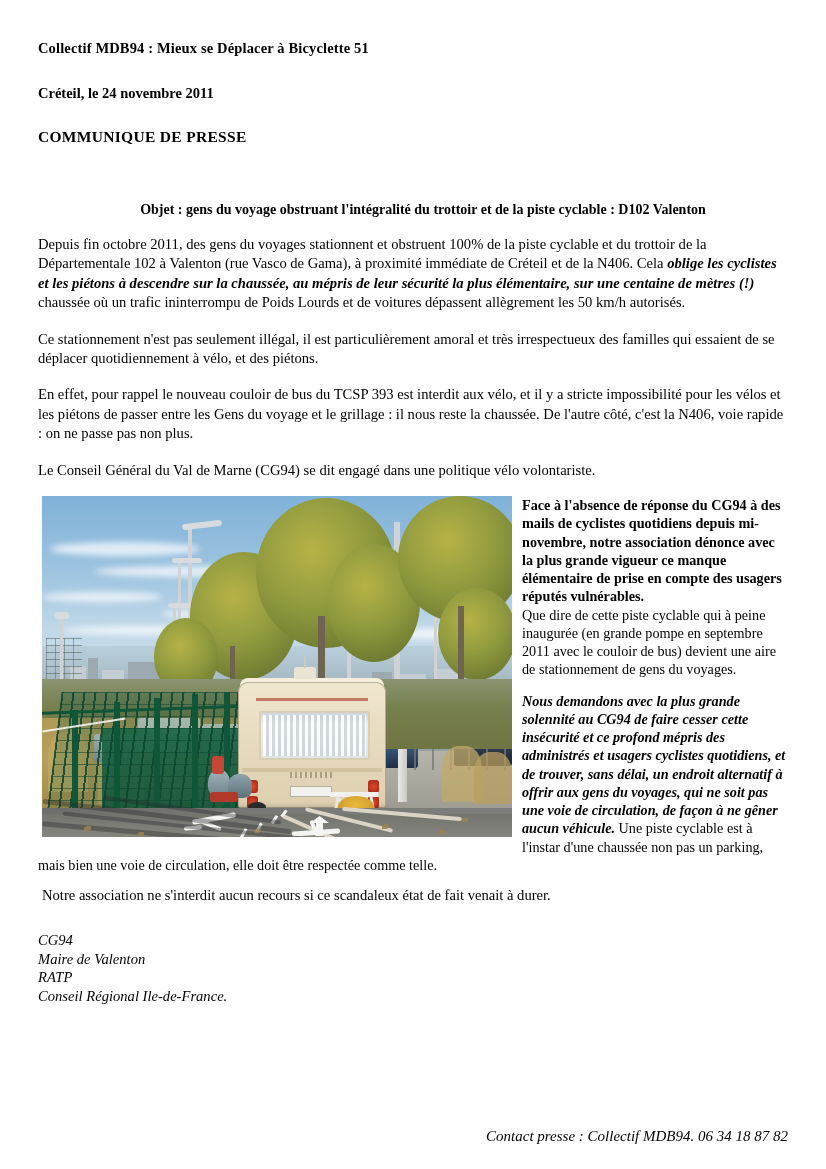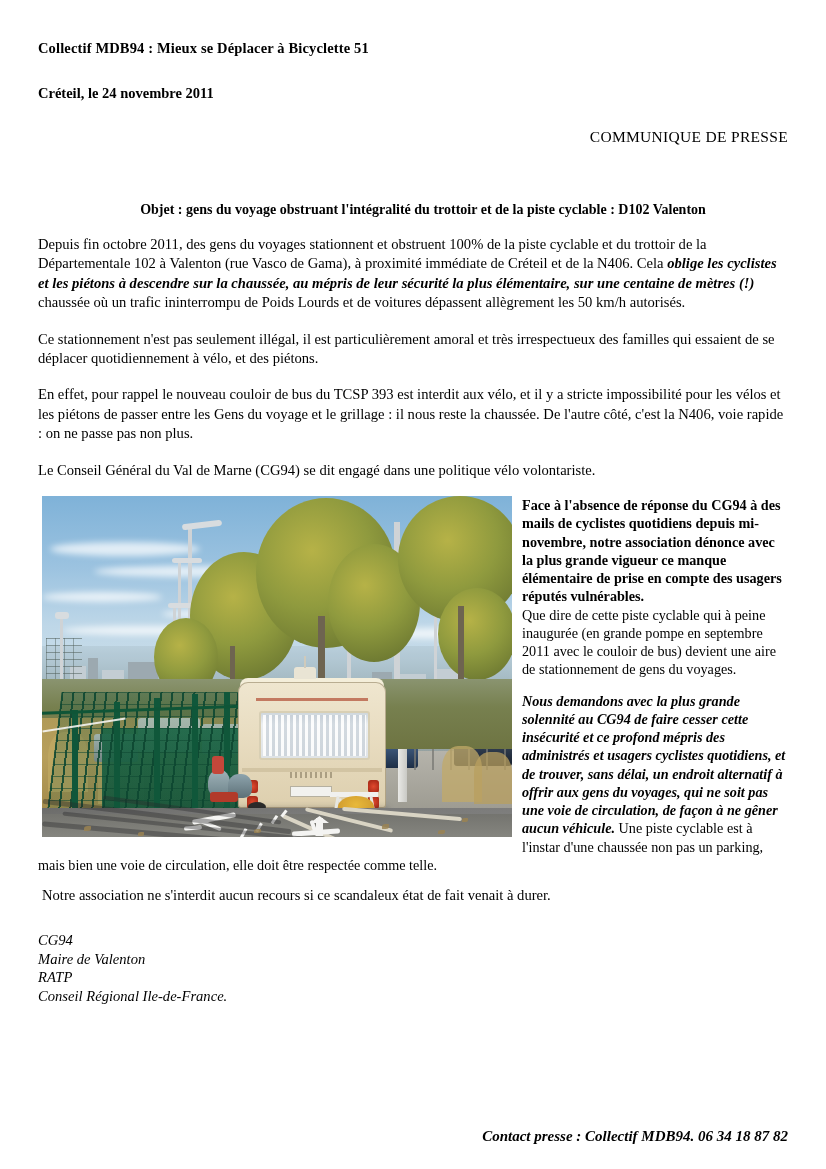--- a/index.html
+++ b/index.html
@@ -25,23 +25,23 @@
     font-size: 14.5px;
     margin-top: 2px;
     letter-spacing: 0.01em;
   }
   .dateline {
     font-weight: bold;
     font-size: 14.5px;
     margin-top: 28px;
   }
   .doc-title {
-    font-weight: normal;
+    font-weight: bold;
     font-size: 15.5px;
-    text-align: right;
+    text-align: left;
     margin-top: 26px;
     letter-spacing: 0.02em;
   }
   .subject {
     font-weight: bold;
     font-size: 14px;
     text-align: center;
     margin-top: 56px;
     padding-left: 20px;
   }
@@ -91,21 +91,21 @@
     line-height: 1.26;
     margin-top: 26px;
   }
   .contact {
     position: absolute;
     left: 9px;
     right: 38px;
     bottom: 24px;
     text-align: right;
     font-style: italic;
-    font-weight: bold;
+    font-weight: normal;
     font-size: 15px;
   }
 
   
   .ph-layer { position: absolute; }
 
   
   .sky {
     left:0; top:0; width:470px; height:190px;
     background: linear-gradient(to bottom, #7fb2d8 0%, #9cc3e0 38%, #bed7e8 68%, #cddfe9 100%);

